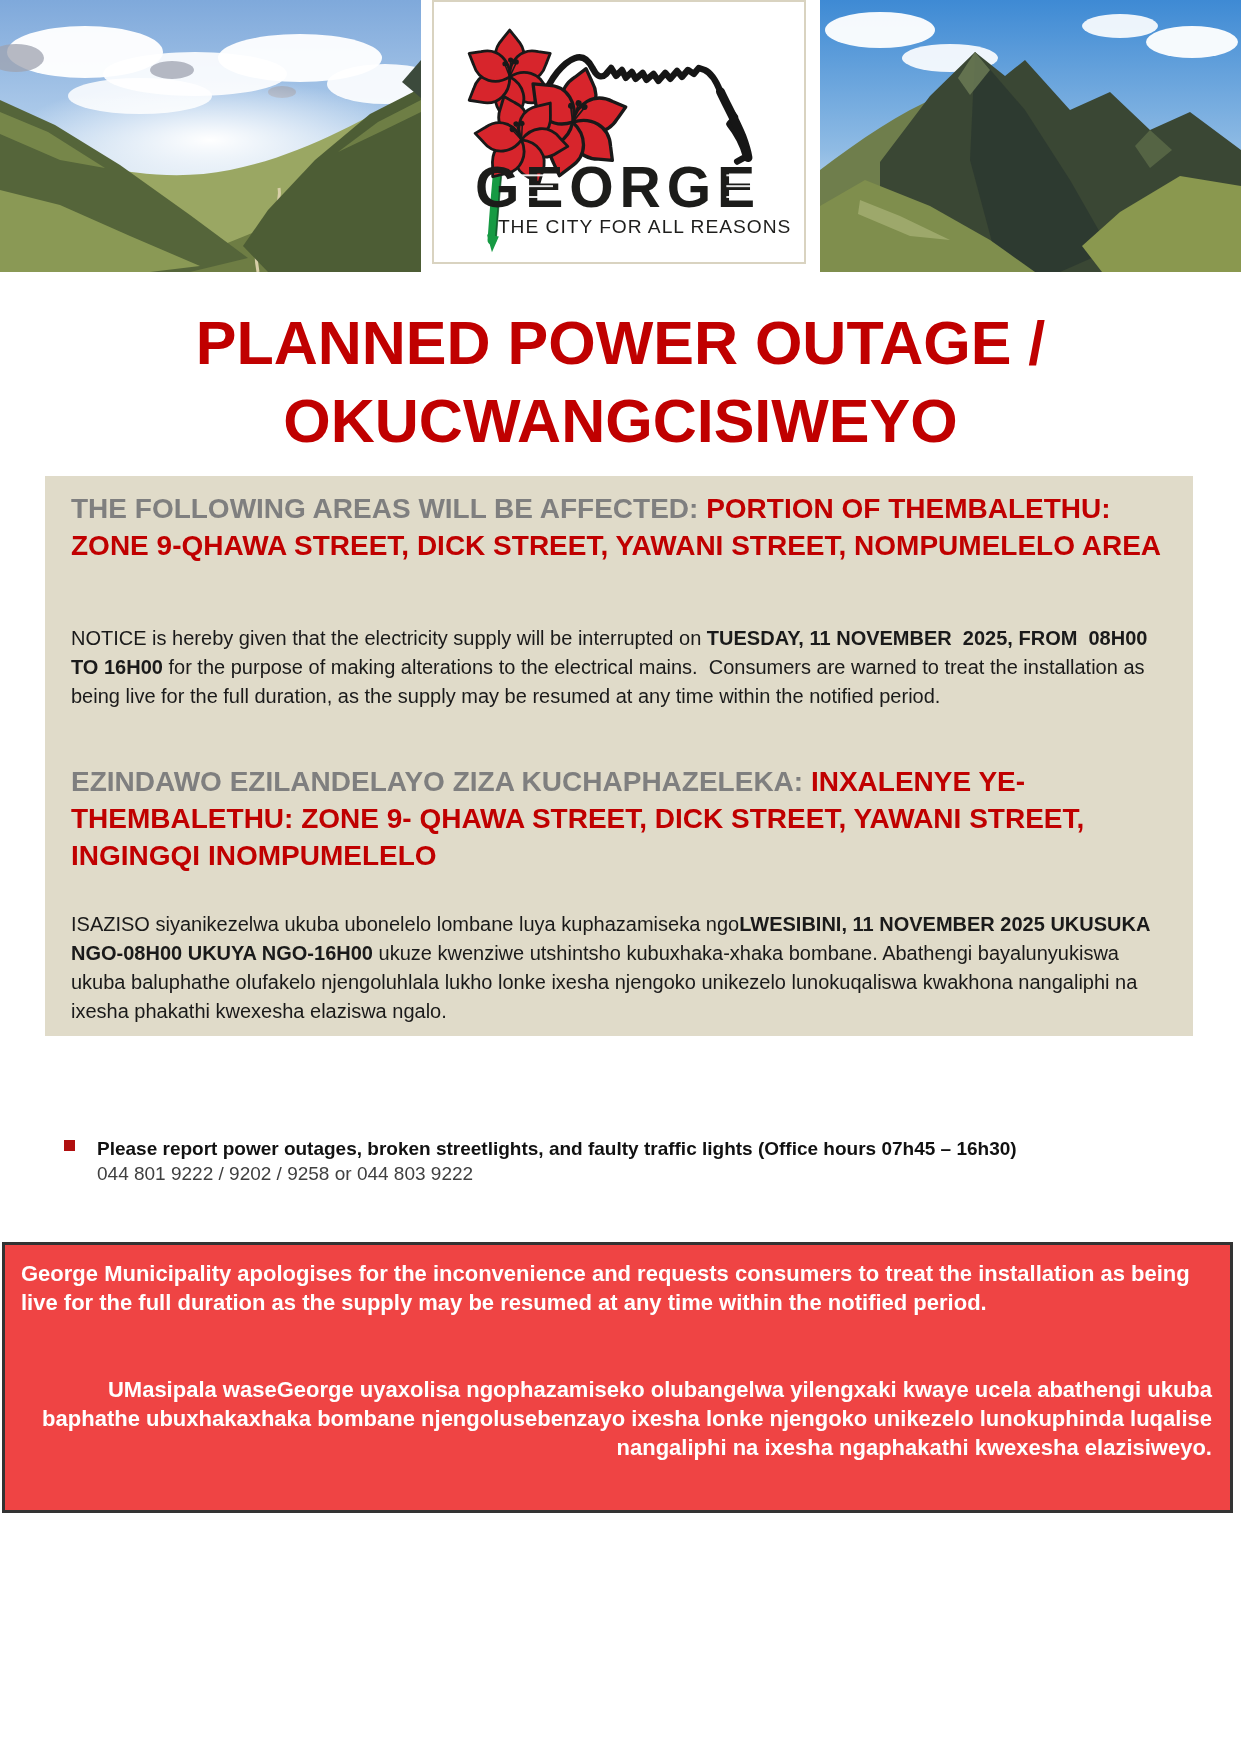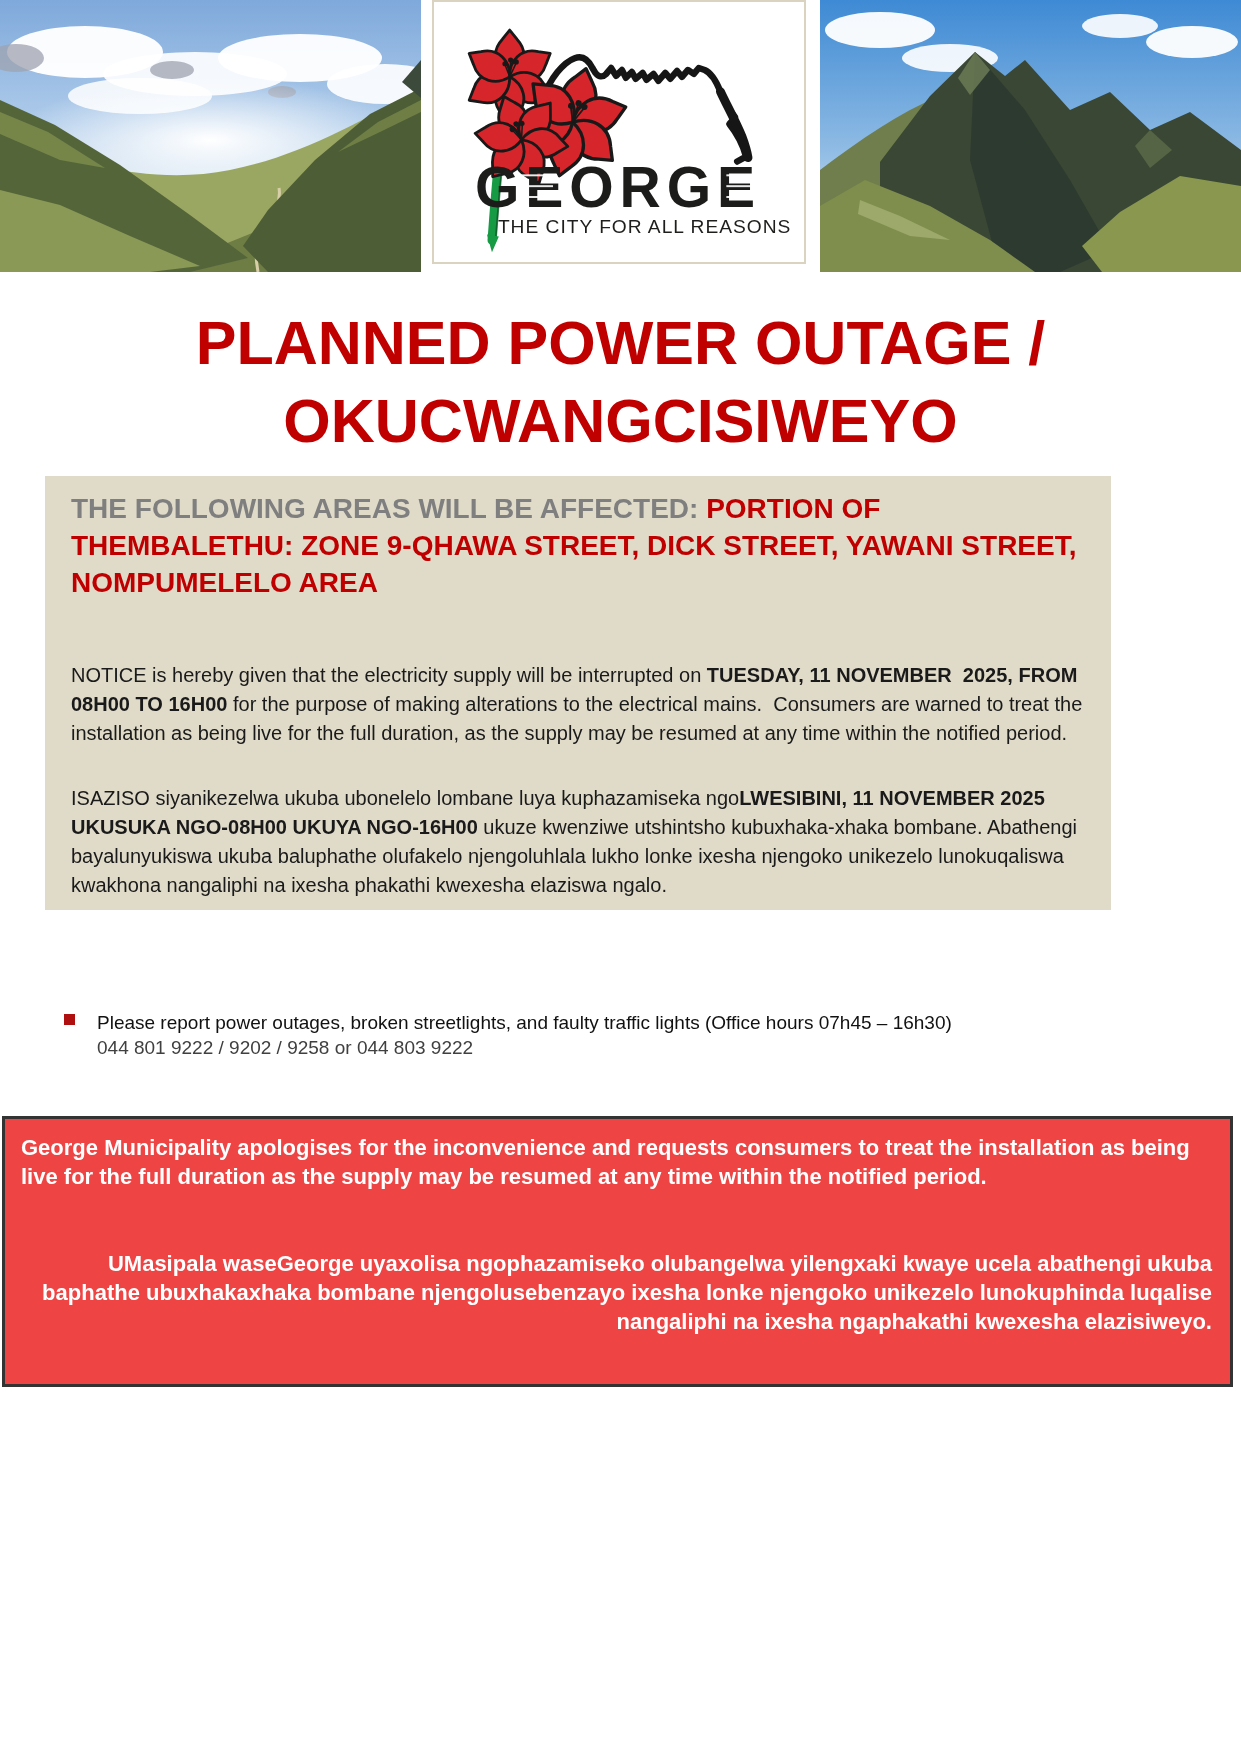--- a/index.html
+++ b/index.html
@@ -20,39 +20,39 @@
   .logo-panel svg{display:block;width:100%;height:100%;}
   
   .main-title{
     margin-top:32px;text-align:center;color:#C00000;font-weight:bold;
     font-size:61px;line-height:78px;letter-spacing:0px;
   }
   .main-title div{white-space:nowrap;}
   
   .notice-box{
     margin:16px 45px 0 45px;background:#E0DBC9;box-sizing:border-box;
-    padding:14px 26px 10px 26px;width:1066px;
+    padding:14px 26px 10px 26px;width:1148px;
   }
   .notice-heading{font-size:28px;font-weight:bold;line-height:37px;white-space:pre-wrap;}
   .gray{color:#7F7F7F;}
   .red{color:#C00000;}
   .notice-para{
     font-size:20px;line-height:29px;color:#1A1A1A;white-space:pre-wrap;margin:0;
   }
   .para-en{margin-top:60px;}
   .heading-xh{margin-top:52px;}
   .para-xh{margin-top:36px;}
   
   .contacts{margin:100px 60px 0 64px;}
   .contact-item{display:flex;align-items:flex-start;}
   .contact-item + .contact-item{margin-top:46px;}
   .bullet-square{
     width:11px;height:11px;background:#B00F0F;flex:none;margin:4px 22px 0 0;
   }
-  .contact-heading{font-size:19px;font-weight:normal;line-height:25px;color:#111111;white-space:pre-wrap;}
+  .contact-heading{font-size:19px;font-weight:bold;line-height:25px;color:#111111;white-space:pre-wrap;}
   .contact-phones{font-size:19px;line-height:25px;color:#404040;white-space:pre-wrap;}
   
   .footer-box{
     margin:56px 8px 0 2px;box-sizing:border-box;height:271px;
     background:#ef4444;border:3px solid #333333;
     padding:14px 18px 10px 16px;color:#ffffff;
   }
   .footer-para{
     font-size:22px;font-weight:bold;line-height:29px;margin:0;white-space:pre-wrap;
   }
@@ -188,20 +188,21 @@
   <div>PLANNED POWER OUTAGE /</div>
   <div>OKUCWANGCISIWEYO</div>
 </div>
 
 <div class="notice-box">
 
   <div class="notice-heading"><span class="gray">THE FOLLOWING AREAS WILL BE AFFECTED: </span><span class="red">PORTION OF THEMBALETHU: ZONE 9-QHAWA STREET, DICK STREET, YAWANI STREET, NOMPUMELELO AREA</span></div>
 
   <p class="notice-para para-en"><span>NOTICE is hereby given that the electricity supply will be interrupted on </span><strong>TUESDAY, 11 NOVEMBER  2025, FROM  08H00 TO 16H00</strong><span> for the purpose of making alterations to the electrical mains.  Consumers are warned to treat the installation as being live for the full duration, as the supply may be resumed at any time within the notified period.</span></p>
 
+  <div class="notice-heading heading-xh"><span class="gray">EZINDAWO EZILANDELAYO ZIZA KUCHAPHAZELEKA: </span><span class="red">INXALENYE YE-THEMBALETHU: ZONE 9- QHAWA STREET, DICK STREET, YAWANI STREET, INGINGQI INOMPUMELELO</span></div>
 
   <p class="notice-para para-xh"><span>ISAZISO siyanikezelwa ukuba ubonelelo lombane luya kuphazamiseka ngo</span><strong>LWESIBINI, 11 NOVEMBER 2025 UKUSUKA NGO-08H00 UKUYA NGO-16H00</strong><span> ukuze kwenziwe utshintsho kubuxhaka-xhaka bombane. Abathengi bayalunyukiswa ukuba baluphathe olufakelo njengoluhlala lukho lonke ixesha njengoko unikezelo lunokuqaliswa kwakhona nangaliphi na ixesha phakathi kwexesha elaziswa ngalo.</span></p>
 
 </div>
 
 <div class="contacts">
 
   <div class="contact-item">
     <span class="bullet-square"></span>
     <div>

